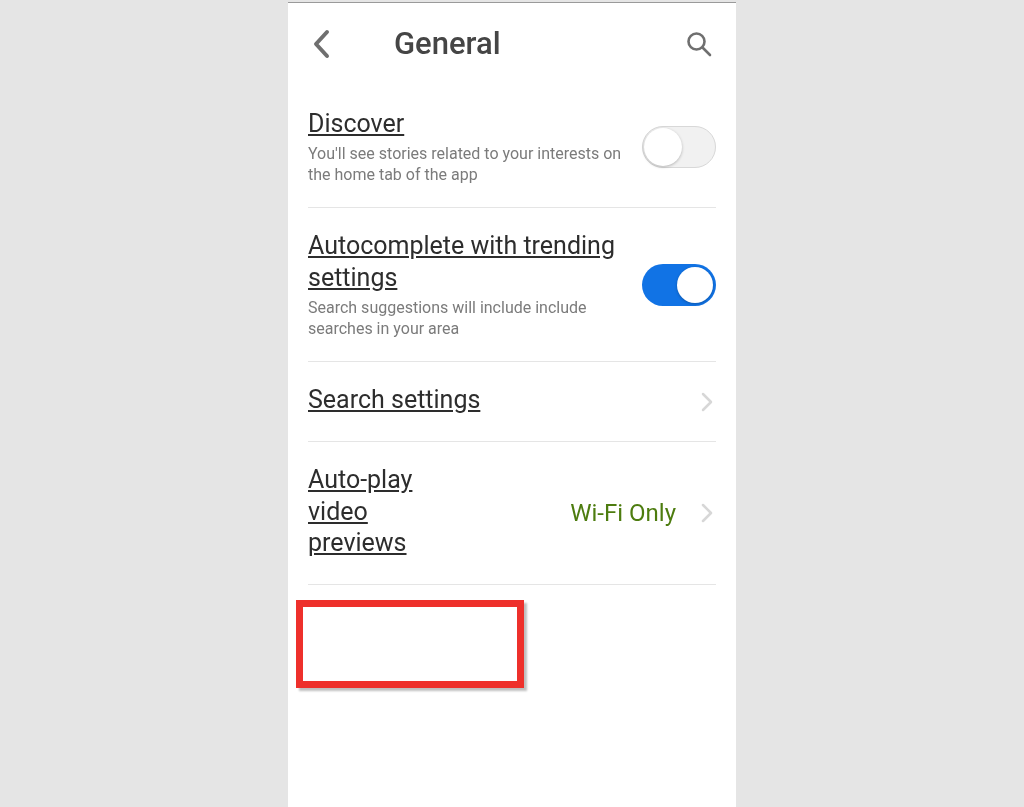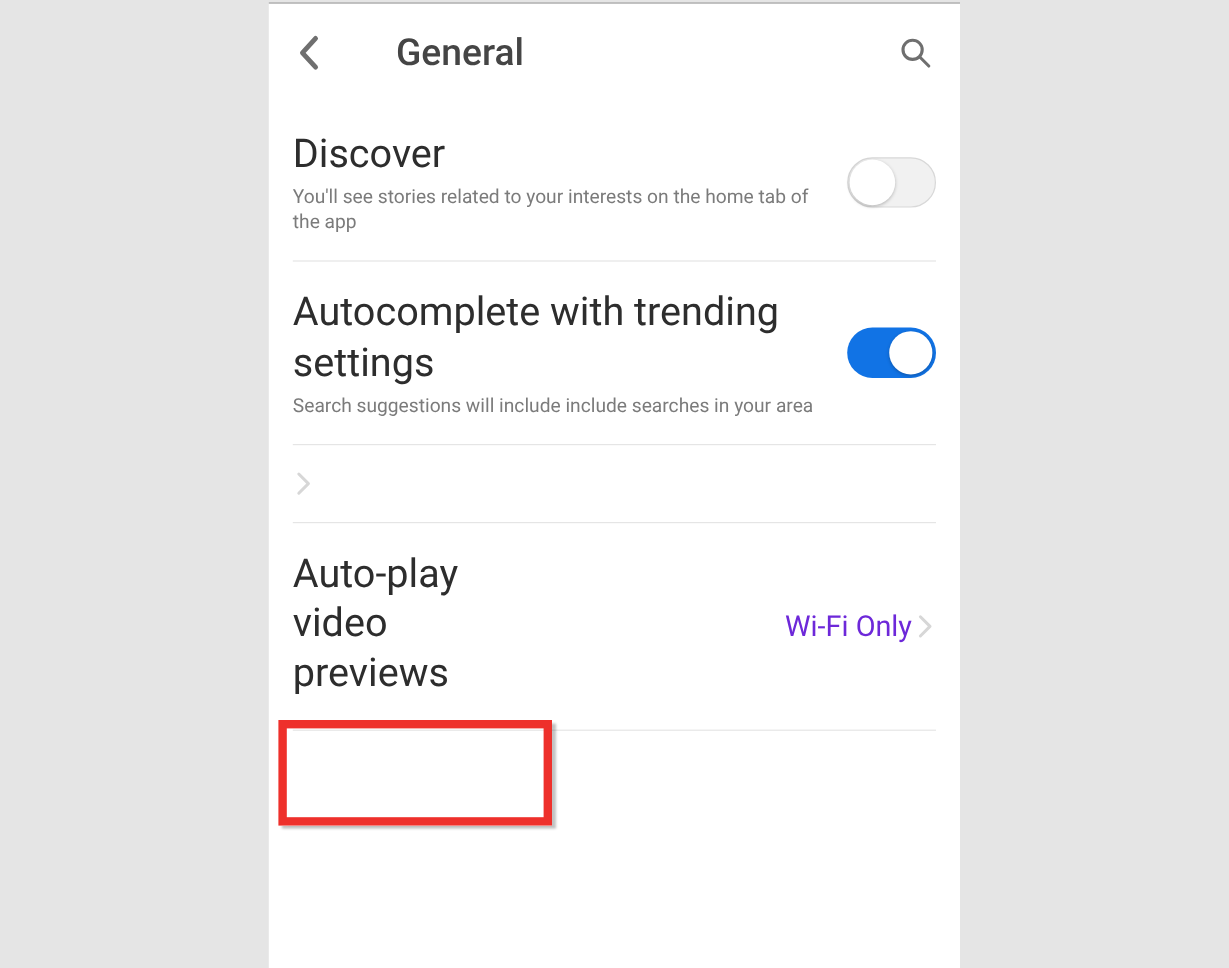--- a/index.html
+++ b/index.html
@@ -5,21 +5,21 @@
   * { box-sizing: border-box; margin: 0; padding: 0; }
   html, body { width: 100%; height: 100%; }
   body {
     font-family: -apple-system, Roboto, "Helvetica Neue", Arial, sans-serif;
     background: #e5e5e5;
     display: flex;
     justify-content: center;
     padding-top: 2px;
   }
   .phone {
-    width: 576px;
+    width: 448px;
     background: #ffffff;
     border-top: 1px solid #9a9a9a;
     position: relative;
   }
   .header {
     display: flex;
     align-items: center;
     padding: 22px 24px 36px 24px;
   }
   .back-btn {
@@ -46,34 +46,35 @@
   .list { padding: 0 20px 0 20px; }
   .row {
     display: flex;
     align-items: center;
     border-bottom: 1px solid #e5e5e5;
     padding: 22px 0 22px 0;
   }
   .row:first-child { padding-top: 10px; }
   .row-text { flex: 1; padding-right: 12px; }
   .row-title {
-    font-size: 33px;
+    font-size: 25px;
     color: #2d2d2d;
     line-height: 1.25;
     margin-bottom: 4px;
+    text-decoration: underline;
   }
   .row-sub {
     font-size: 16px;
     color: #7b7b7b;
     line-height: 1.32;
   }
   .row-value {
     font-size: 24px;
-    color: #6d28d9;
-    margin-right: 2px;
+    color: #4d7c0f;
+    margin-right: 22px;
     white-space: nowrap;
   }
   .chevron {
     width: 18px;
     display: flex;
     align-items: center;
     justify-content: center;
   }
   .chevron svg { width: 12px; height: 20px; }
   .toggle {
@@ -151,20 +152,23 @@
         <div class="row-title">Autocomplete with trending settings</div>
         <div class="row-sub">Search suggestions will include include searches in your area</div>
       </div>
       <div class="toggle on">
         <div class="knob"></div>
       </div>
     </div>
 
 
     <div class="row" id="row-search-settings" style="position:relative;">
+      <div class="row-text">
+        <div class="row-title">Search settings</div>
+      </div>
       <div class="chevron">
         <svg viewBox="0 0 12 20">
             <polyline points="2,2 10,10 2,18" fill="none" stroke="#d7d7d7" stroke-width="2.5" stroke-linecap="round" stroke-linejoin="round"></polyline>
           </svg>
       </div>
     </div>
 
     <div class="row" style="max-width:100%;justify-content:center;">
       <div class="row-text" style="max-width:190px;">
         <div class="row-title">Auto-play video previews</div>

